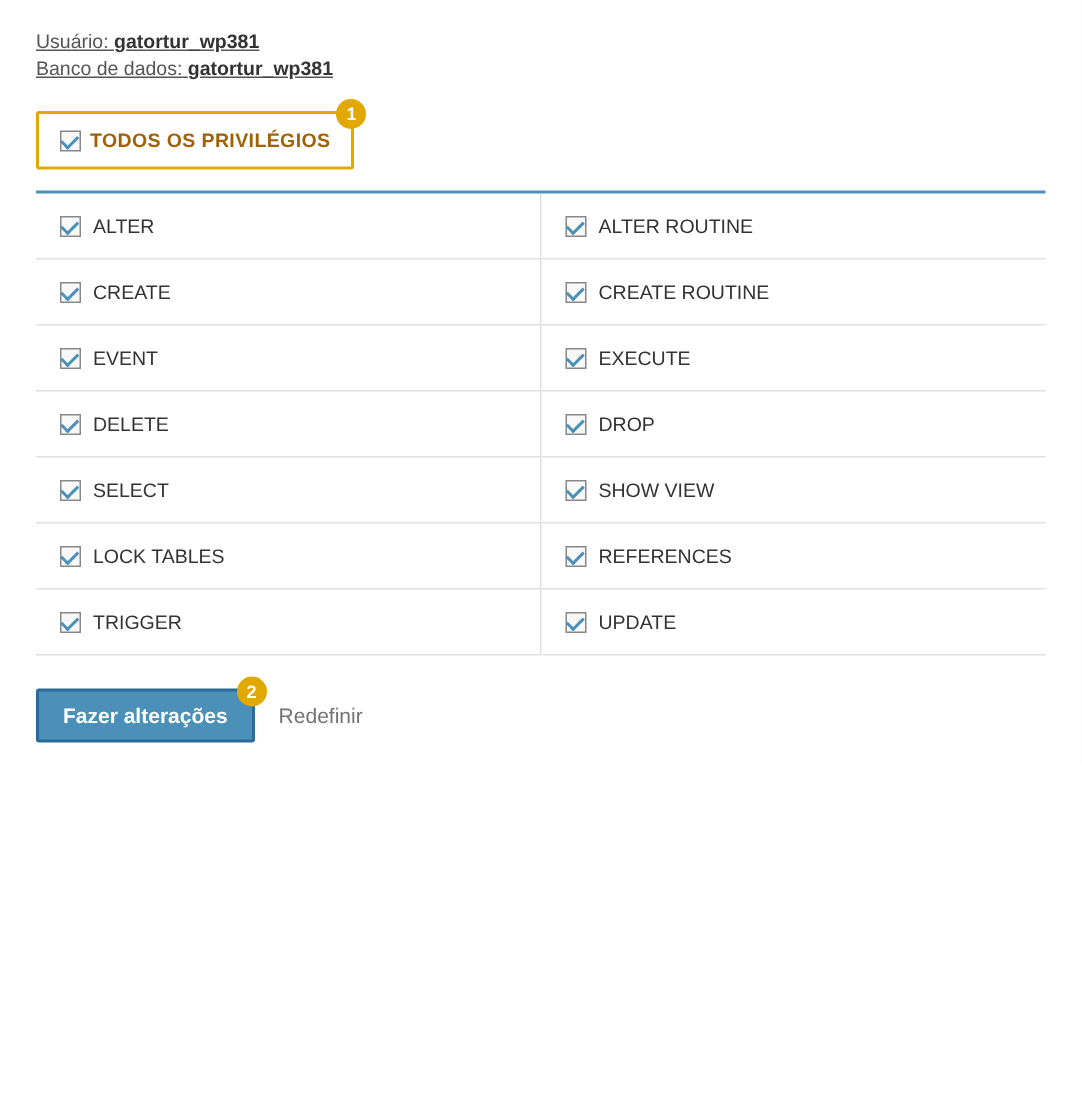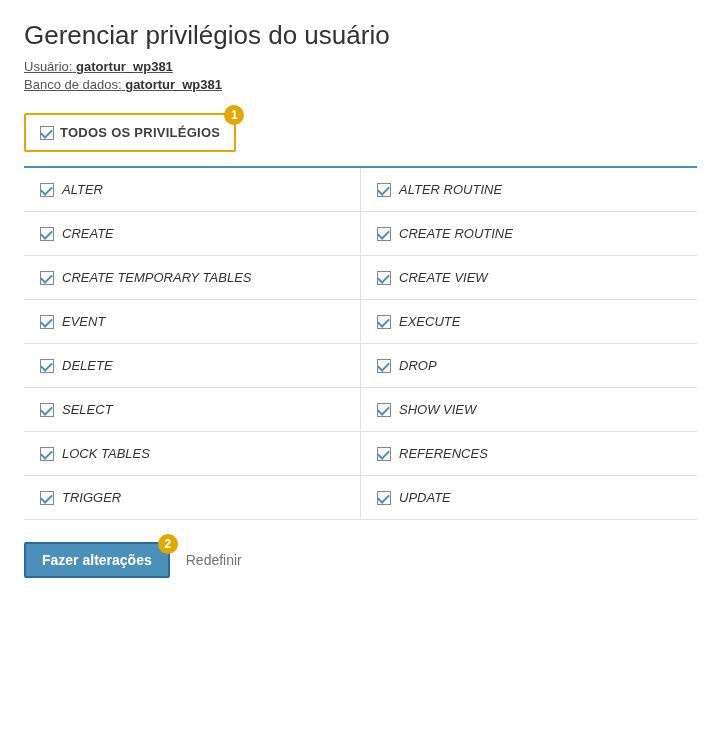--- a/index.html
+++ b/index.html
@@ -53,34 +53,33 @@
       height: 20px;
       font-size: 12px;
       font-weight: bold;
       display: flex;
       align-items: center;
       justify-content: center;
     }
     .all-privs-label {
       font-size: 13px;
       font-weight: bold;
-      color: #404040;
+      color: #a16207;
       margin-left: 6px;
       letter-spacing: 0.02em;
     }
     .divider {
       border: none;
       border-top: 2px solid #4a90b8;
       margin: 14px 0 0 0;
     }
     .privileges-grid {
       width: 100%;
       border-collapse: collapse;
       margin-top: 0;
-      font-style: italic;
     }
     .privileges-grid tr {
       border-bottom: 1px solid #e0e0e0;
     }
     .privileges-grid tr:first-child {
       border-top: none;
     }
     .privileges-grid td {
       padding: 14px 16px;
       font-size: 13px;
@@ -157,21 +156,20 @@
       font-size: 14px;
       cursor: pointer;
       text-decoration: none;
     }
   </style>
 </head>
 <body>
 
 <div class="page-container">
 
-  <h1 class="page-title">Gerenciar privilégios do usuário</h1>
 
   <p class="meta-line">
     <span>Usuário:</span>
     <strong>gatortur_wp381</strong>
   </p>
   <p class="meta-line">
     <span>Banco de dados:</span>
     <strong>gatortur_wp381</strong>
   </p>
 
@@ -210,34 +208,20 @@
       <div class="priv-item">
         <span class="checkbox-icon checked"></span>
         <span>CREATE ROUTINE</span>
       </div>
           </td>
         </tr>
         <tr>
           <td>
       <div class="priv-item">
         <span class="checkbox-icon checked"></span>
-        <span>CREATE TEMPORARY TABLES</span>
-      </div>
-          </td>
-          <td>
-      <div class="priv-item">
-        <span class="checkbox-icon checked"></span>
-        <span>CREATE VIEW</span>
-      </div>
-          </td>
-        </tr>
-        <tr>
-          <td>
-      <div class="priv-item">
-        <span class="checkbox-icon checked"></span>
         <span>EVENT</span>
       </div>
           </td>
           <td>
       <div class="priv-item">
         <span class="checkbox-icon checked"></span>
         <span>EXECUTE</span>
       </div>
           </td>
         </tr>

